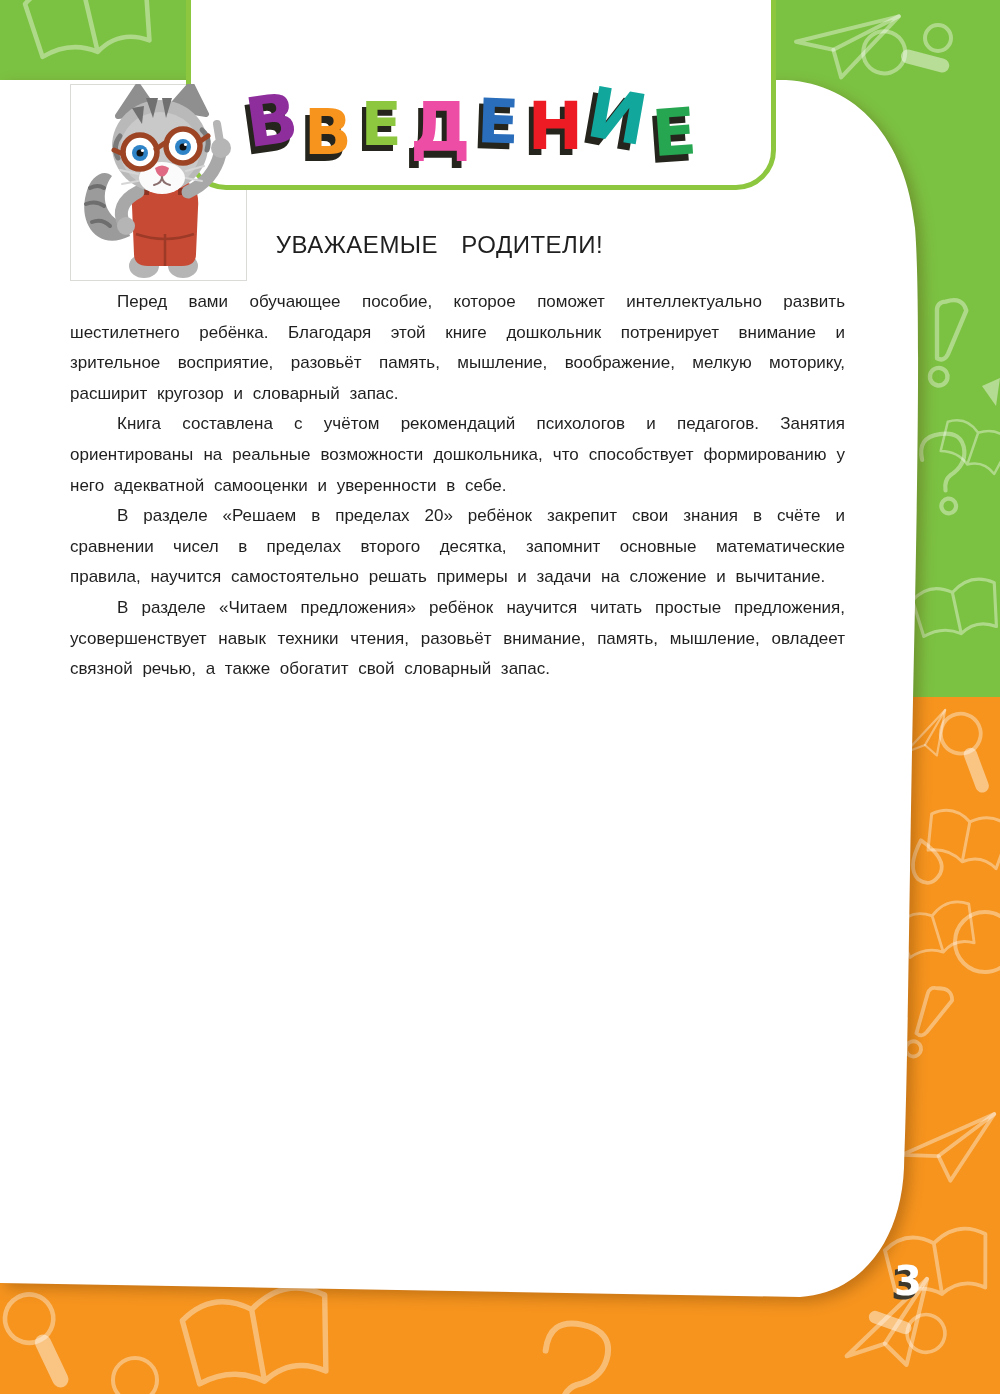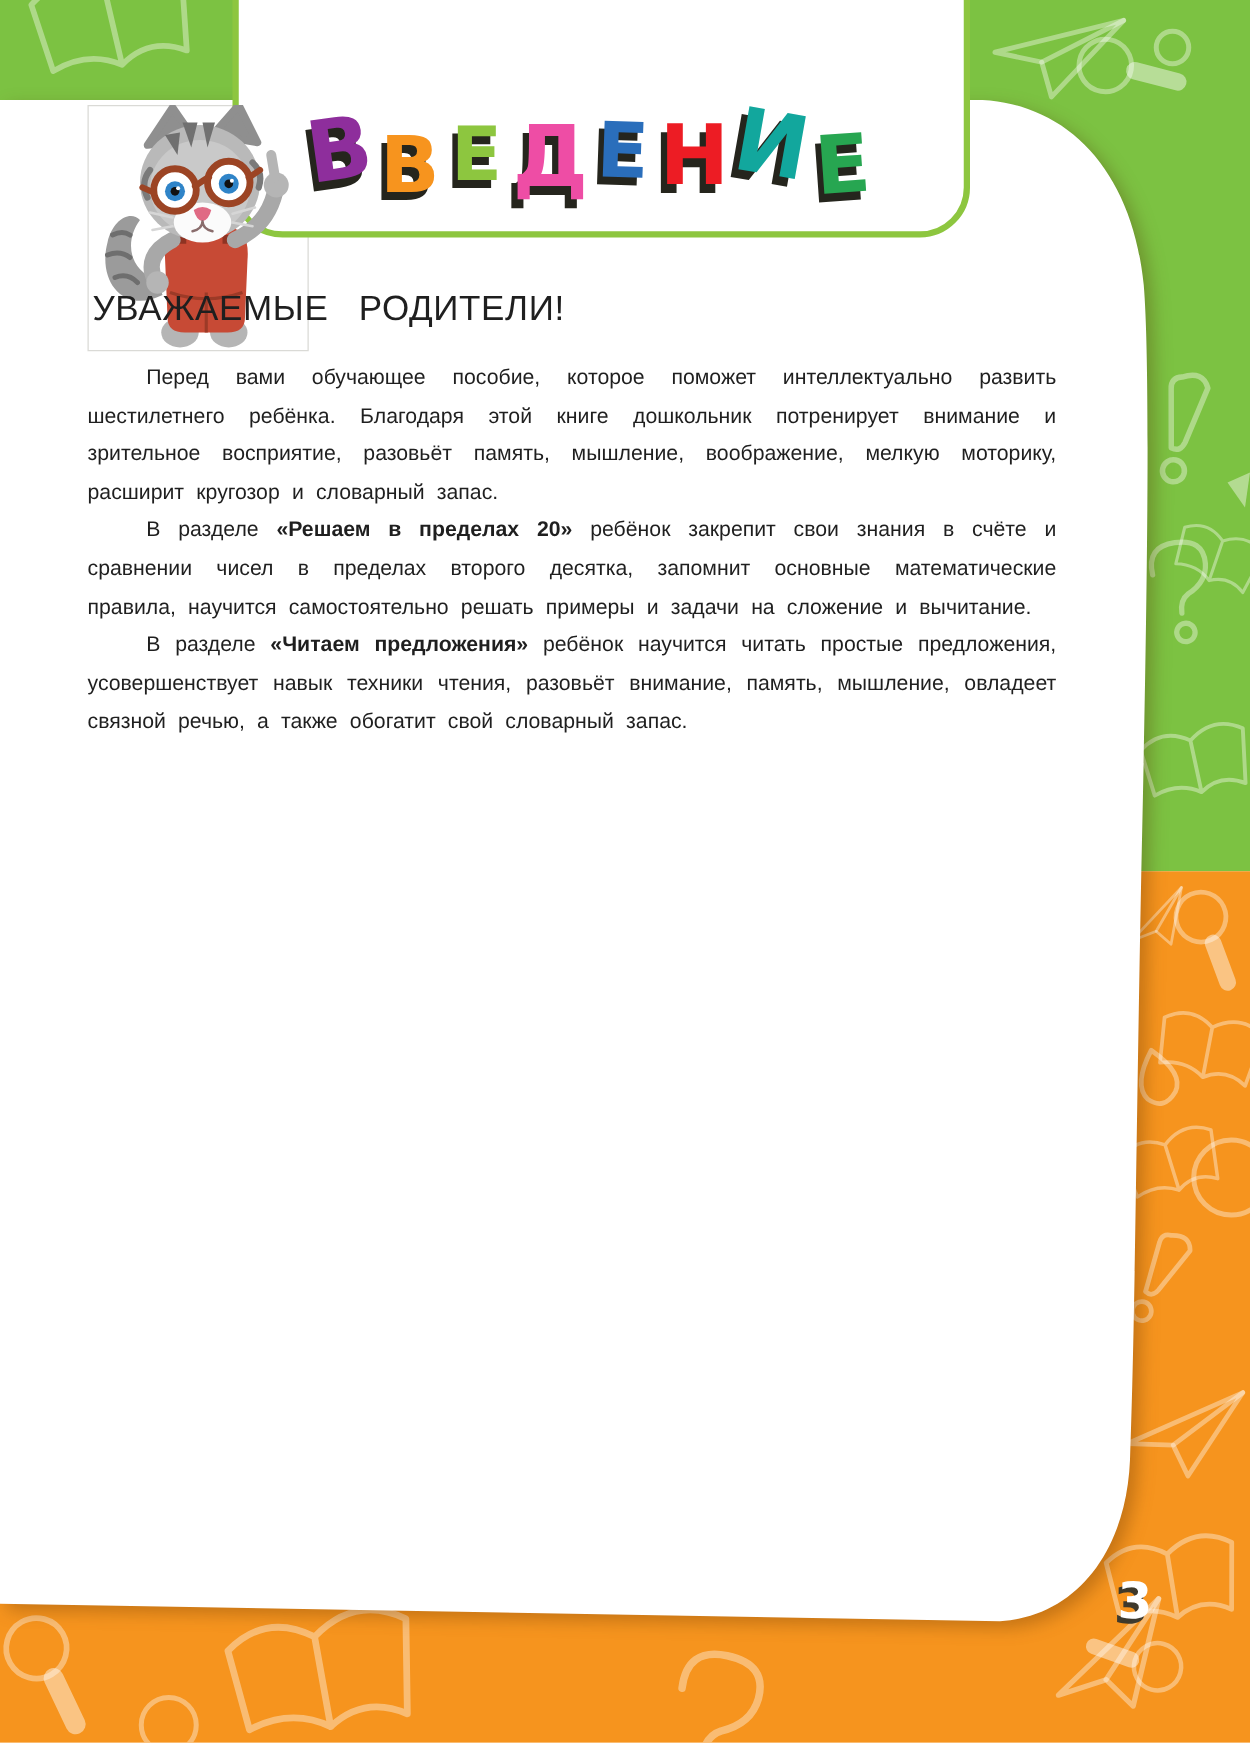--- a/index.html
+++ b/index.html
@@ -32,25 +32,25 @@
   .letter{font-family:"DejaVu Sans",sans-serif;font-weight:bold;font-size:68px;line-height:1;display:inline-block;text-shadow:-5px 7px 0 #25251d;}
   .letter:nth-child(1){transform:rotate(-8deg) translateY(5px);}
   .letter:nth-child(2){transform:translateY(17px) scale(.92);}
   .letter:nth-child(3){transform:translateY(9px) scale(.88);}
   .letter:nth-child(4){transform:translateY(11px);}
   .letter:nth-child(5){transform:translateY(6px) scale(.9) rotate(2deg);}
   .letter:nth-child(6){transform:translateY(10px) scale(.98);}
   .letter:nth-child(7){transform:rotate(10deg) translateY(1px) scale(1.03);}
   .letter:nth-child(8){transform:translateY(17px) rotate(-4deg) scale(.95);}
 
-  .heading{position:absolute;left:74px;top:231px;width:775px;text-align:left;font-size:28px;color:var(--text-color);word-spacing:16px;letter-spacing:.5px;z-index:5;}
+  .heading{position:absolute;left:52px;top:231px;width:775px;text-align:center;font-size:24px;color:var(--text-color);word-spacing:16px;letter-spacing:.5px;z-index:5;}
 
   .body-text{position:absolute;left:70px;top:287px;width:775px;z-index:5;}
   .body-text p{margin:0;text-indent:47px;text-align:justify;font-size:17px;line-height:30.6px;word-spacing:5px;color:var(--text-color);}
-  .body-text .b{font-weight:bold;}
+  .body-text .b{font-weight:normal;}
 
   .page-number{position:absolute;left:880px;top:1258px;width:56px;text-align:center;font-family:"DejaVu Sans",sans-serif;font-weight:bold;font-size:40px;color:#ffffff;text-shadow:-3px 4px 0 rgba(52,52,44,0.95);z-index:6;}
 </style>
 </head>
 <body>
 
 <div class="bg-green"></div>
 <div class="bg-orange"></div>
 
 <svg class="doodles" width="1000" height="1394" viewBox="0 0 1000 1394">
@@ -176,17 +176,18 @@
       <span class="letter" style="color: rgb(237, 28, 36);">Н</span>
       <span class="letter" style="color: rgb(18, 167, 157);">И</span>
       <span class="letter" style="color: rgb(39, 166, 81);">Е</span>
     </span>
 </div>
 
 <div class="heading">УВАЖАЕМЫЕ  РОДИТЕЛИ!</div>
 
 <div class="body-text">
     <p><span>Перед вами обучающее пособие, которое поможет интеллектуально развить шестилетнего ребёнка. Благодаря этой книге дошкольник потренирует внимание и зрительное восприятие, разовьёт память, мышление, воображение, мелкую моторику, расширит кругозор и словарный запас.</span></p>
+    <p><span>Книга составлена с учётом рекомендаций психологов и педагогов. Занятия ориентированы на реальные возможности дошкольника, что способствует формированию у него адекватной самооценки и уверенности в себе.</span></p>
     <p><span>В разделе </span><span class="b">«Решаем в пределах 20»</span><span> ребёнок закрепит свои знания в счёте и сравнении чисел в пределах второго десятка, запомнит основные математические правила, научится самостоятельно решать примеры и задачи на сложение и вычитание.</span></p>
     <p><span>В разделе </span><span class="b">«Читаем предложения»</span><span> ребёнок научится читать простые предложения, усовершенствует навык техники чтения, разовьёт внимание, память, мышление, овладеет связной речью, а также обогатит свой словарный запас.</span></p>
   </div>
 
 <div class="page-number">3</div>
 
 </body></html>

